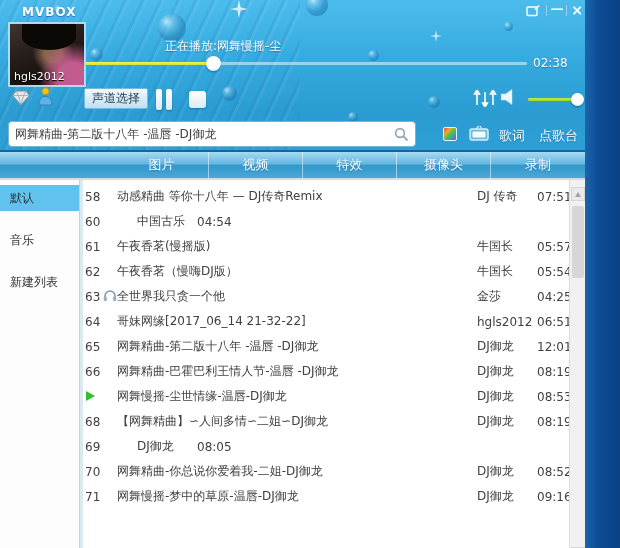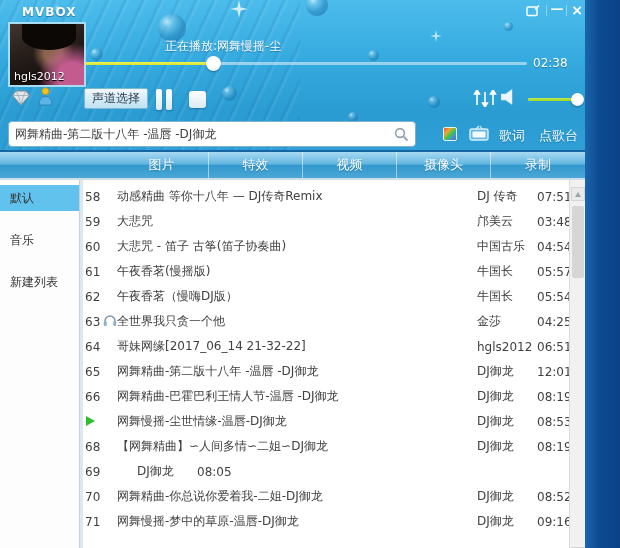--- a/index.html
+++ b/index.html
@@ -220,22 +220,22 @@
           <line x1="13" y1="4" x2="11" y2="1" stroke="#d9eef9" stroke-width="1.2"></line>
           </svg>
       </div>
       <span class="top-link lyrics-link">歌词</span>
       <span class="top-link request-link">点歌台</span>
     </div>
 
     <div class="tabbar">
       <div class="tab active">歌曲</div>
       <div class="tab">图片</div>
+      <div class="tab">视频</div>
       <div class="tab">特效</div>
-      <div class="tab">视频</div>
       <div class="tab">摄像头</div>
       <div class="tab">录制</div>
     </div>
 
     <div class="content">
       <div class="sidebar">
         <div class="side-item first active">默认</div>
         <div class="side-item">音乐</div>
         <div class="side-item">新建列表</div>
       </div>
@@ -245,36 +245,26 @@
   <div class="row">
     <span class="cell-num"><span class="num-text">58</span></span>
     <span class="cell-state">
       
     </span>
     <span class="cell-title">动感精曲 等你十八年 — DJ传奇Remix</span>
     <span class="cell-artist">DJ 传奇</span>
     <span class="cell-time">07:51</span>
   </div>
 
-  <div class="row">
-    <span class="cell-num"><span class="num-text">59</span></span>
-    <span class="cell-state">
-      
-    </span>
-    <span class="cell-title">大悲咒</span>
-    <span class="cell-artist">邝美云</span>
-    <span class="cell-time">03:48</span>
-  </div>
 
   <div class="row">
     <span class="cell-num"><span class="num-text">60</span></span>
     <span class="cell-state">
       
     </span>
-    <span class="cell-title">大悲咒 - 笛子 古筝(笛子协奏曲)</span>
     <span class="cell-artist">中国古乐</span>
     <span class="cell-time">04:54</span>
   </div>
 
   <div class="row">
     <span class="cell-num"><span class="num-text">61</span></span>
     <span class="cell-state">
       
     </span>
     <span class="cell-title">午夜香茗(慢摇版)</span>

